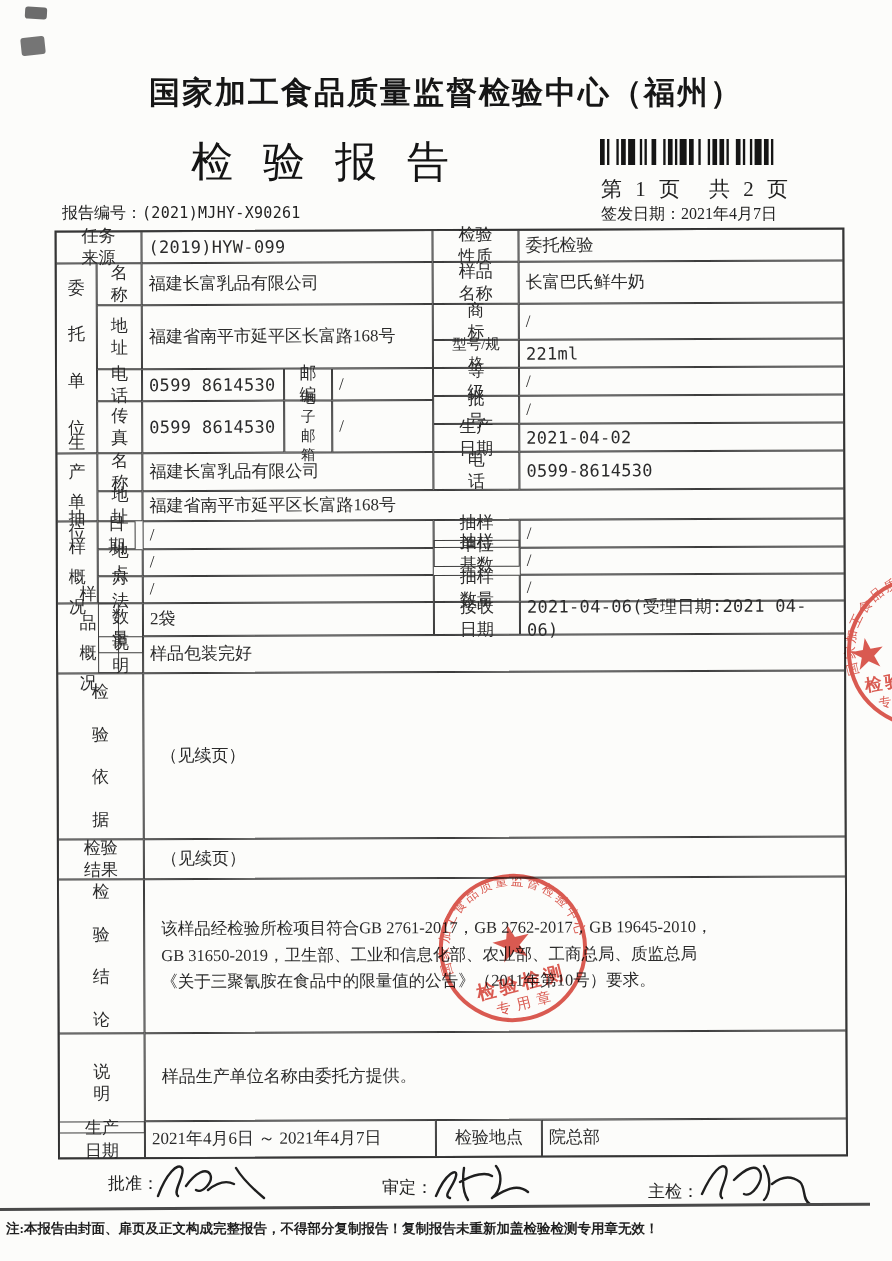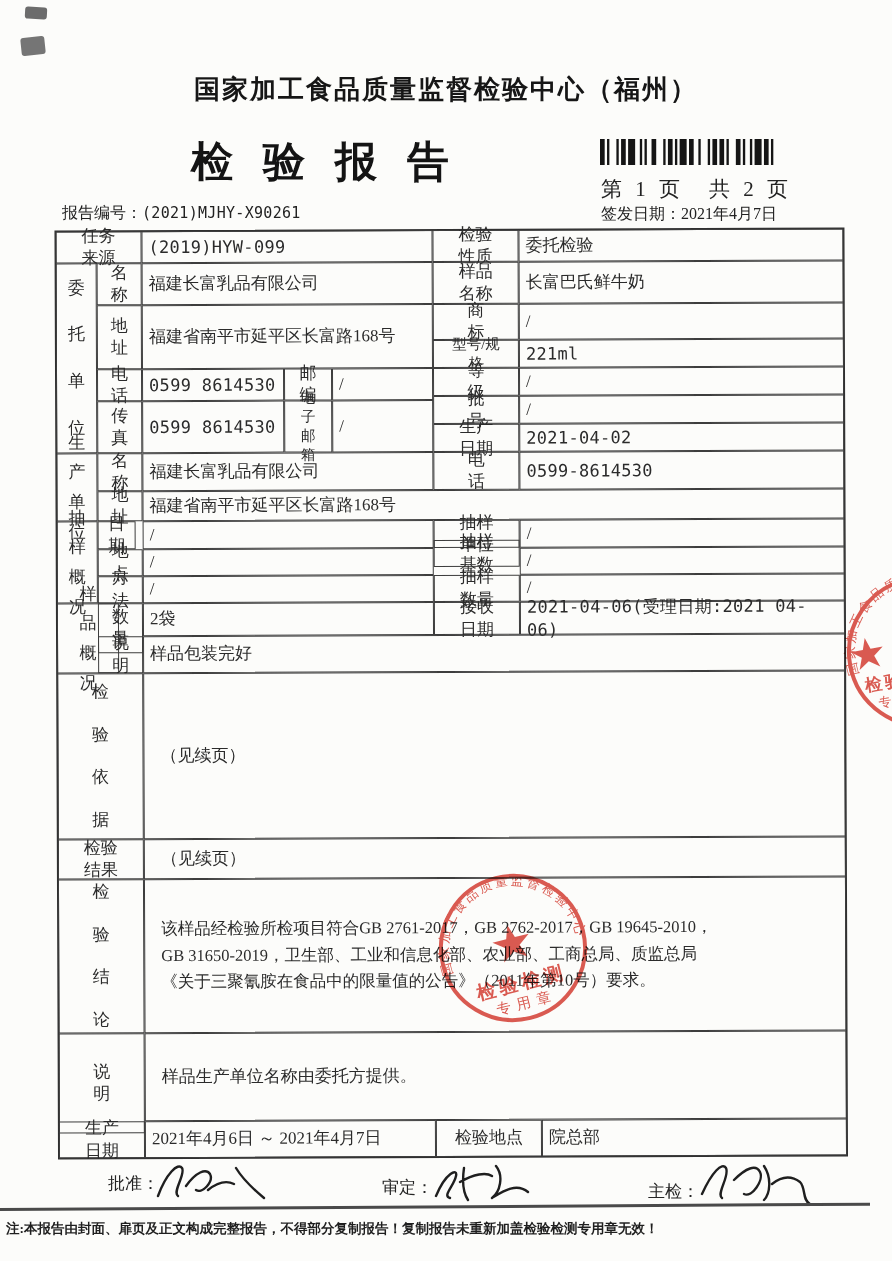--- a/index.html
+++ b/index.html
@@ -1,24 +1,24 @@
 <!DOCTYPE html>
 <html><head>
 <meta charset="utf-8">
 <style>
   html,body{margin:0;padding:0;background:#e8e8e8;}
   .page{position:relative;width:892px;height:1261px;margin:0 auto;background:#fcfcfa;
         overflow:hidden;font-family:"Liberation Serif","DejaVu Serif",serif;color:#282828;}
   
   .org-cn{position:absolute;left:0;top:72px;width:892px;text-align:center;
-          font-size:26px;font-weight:bold;letter-spacing:2px;color:#161616;}
+          font-size:31px;font-weight:bold;letter-spacing:2px;color:#161616;}
   .org-en{position:absolute;left:0;top:112px;width:892px;text-align:center;
           font-size:15.5px;font-weight:bold;color:#1c1c1c;}
   .title-cn{position:absolute;left:0;top:134px;width:640px;text-align:center;
-            font-size:42px;font-weight:bold;letter-spacing:30px;text-indent:30px;color:#141414;}
+            font-size:42px;font-weight:normal;letter-spacing:30px;text-indent:30px;color:#141414;}
   .title-en{position:absolute;left:0;top:178px;width:640px;text-align:center;
             font-size:30px;font-weight:bold;letter-spacing:1px;color:#141414;
             font-family:"Liberation Serif",serif;}
   .page-info{position:absolute;left:601px;top:175px;font-size:21px;letter-spacing:4px;color:#222;}
   .report-no{position:absolute;left:62px;top:203px;font-size:16px;color:#222;}
   .issue-date{position:absolute;left:601px;top:204px;font-size:16px;color:#222;}
   .mono{font-family:"DejaVu Sans Mono","Liberation Mono",monospace;font-size:15px;letter-spacing:.3px;}
   .barcode{position:absolute;left:600px;top:139px;width:178px;height:26px;}
   
   .frame{position:absolute;left:56px;top:229px;width:790px;height:929px;

